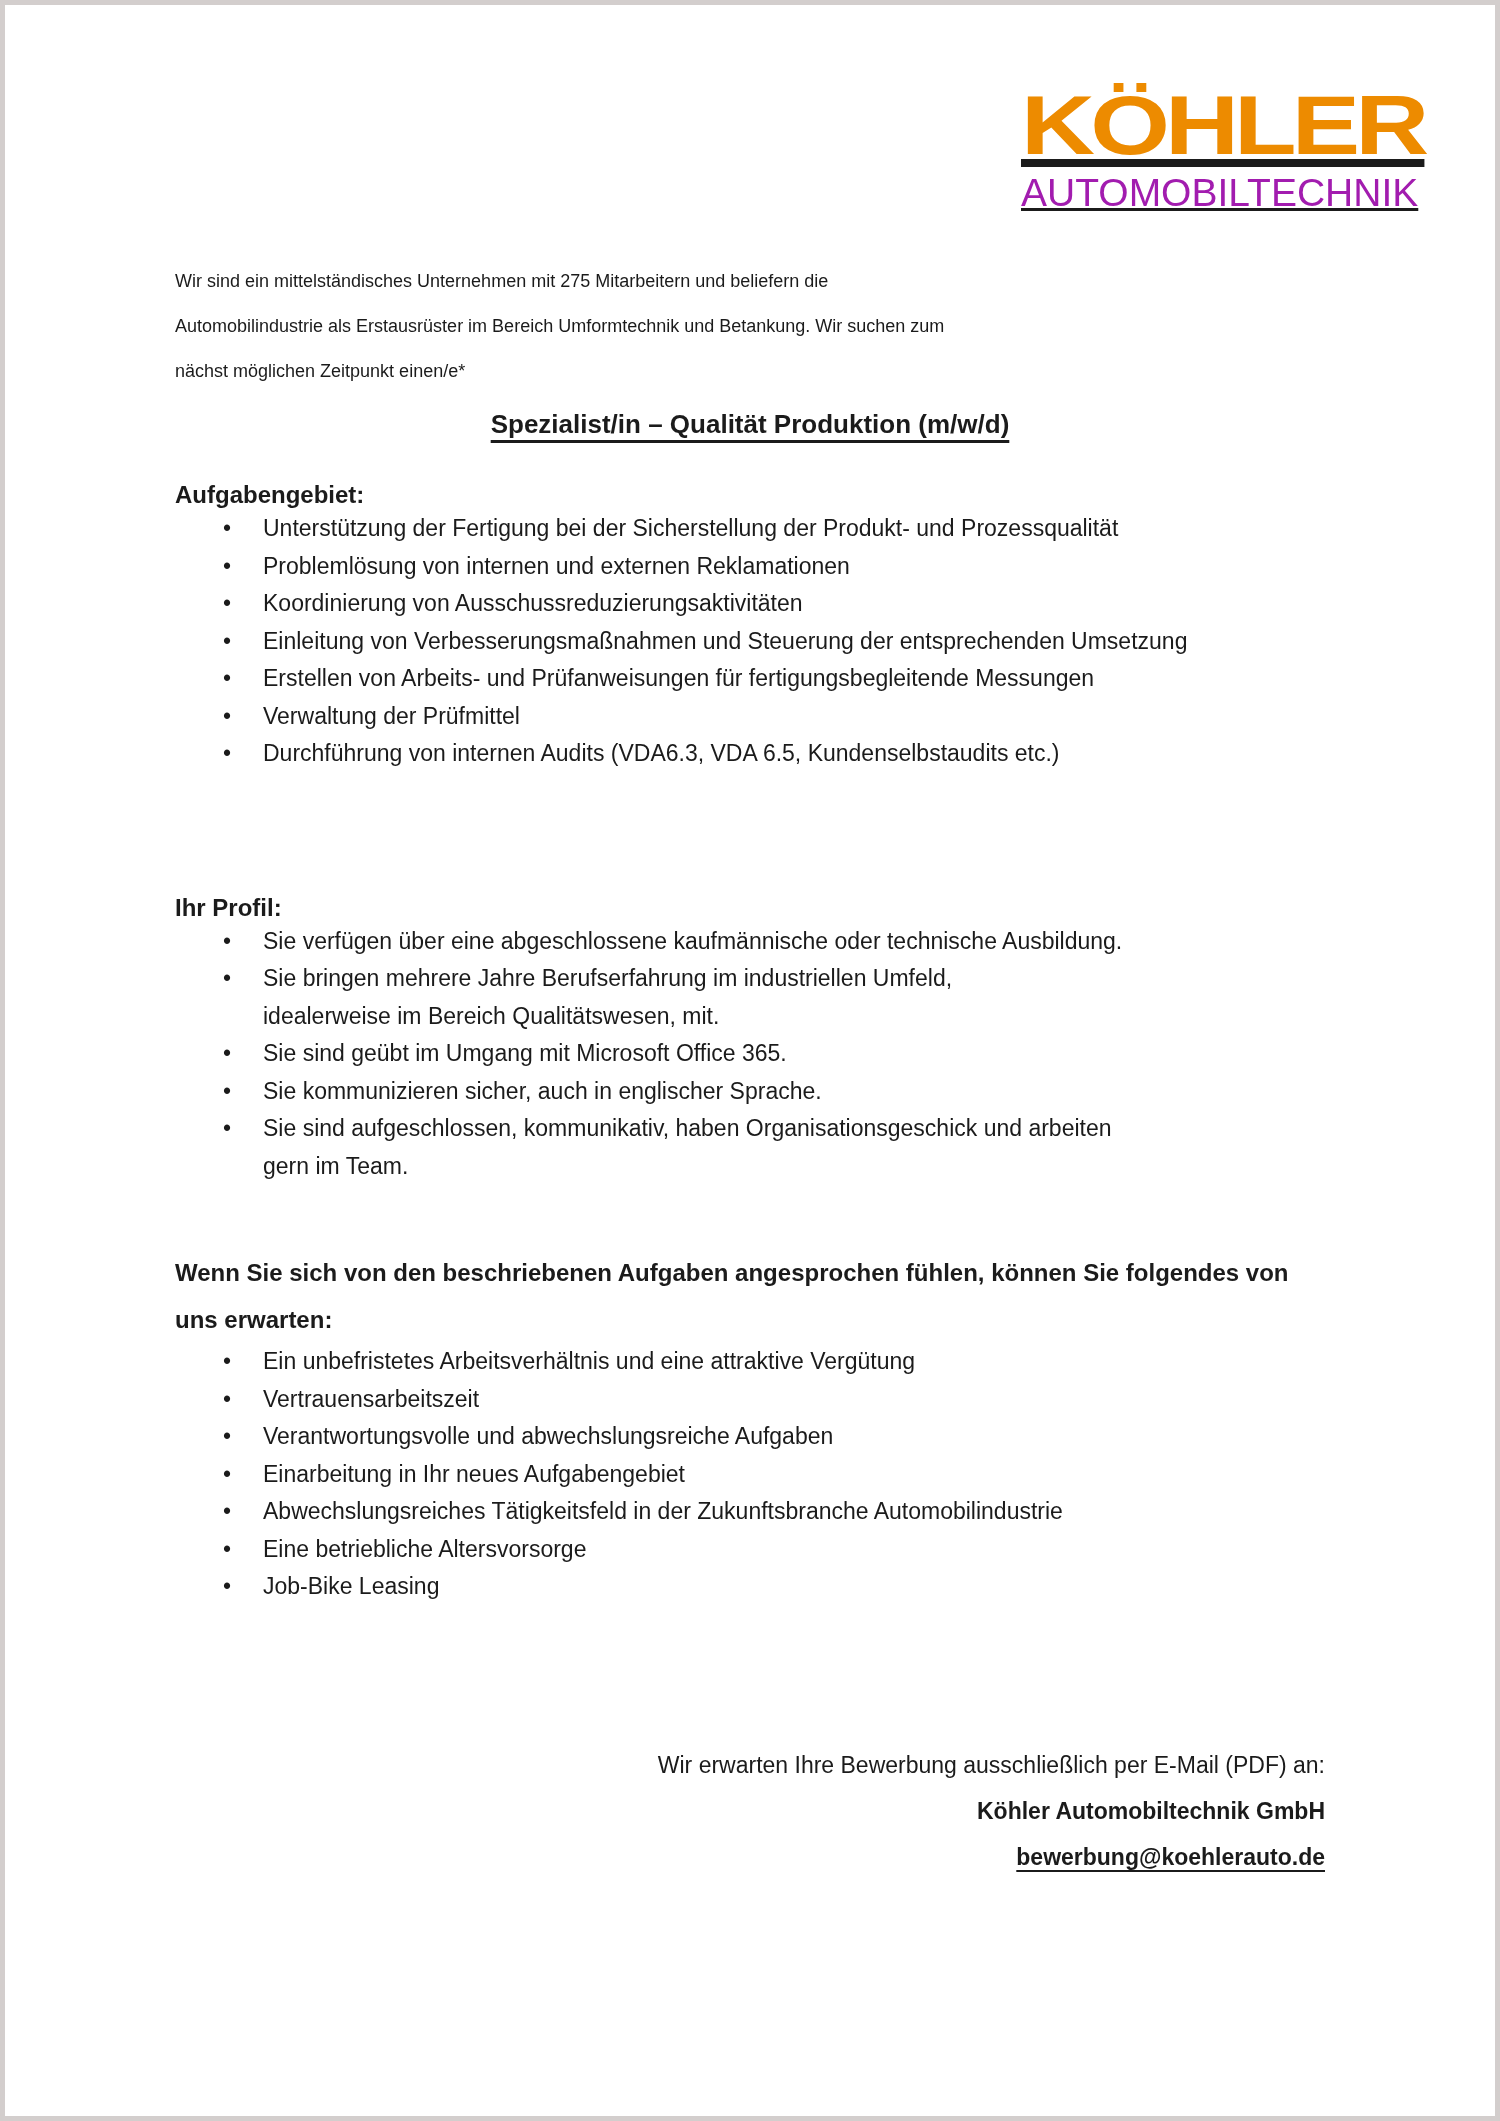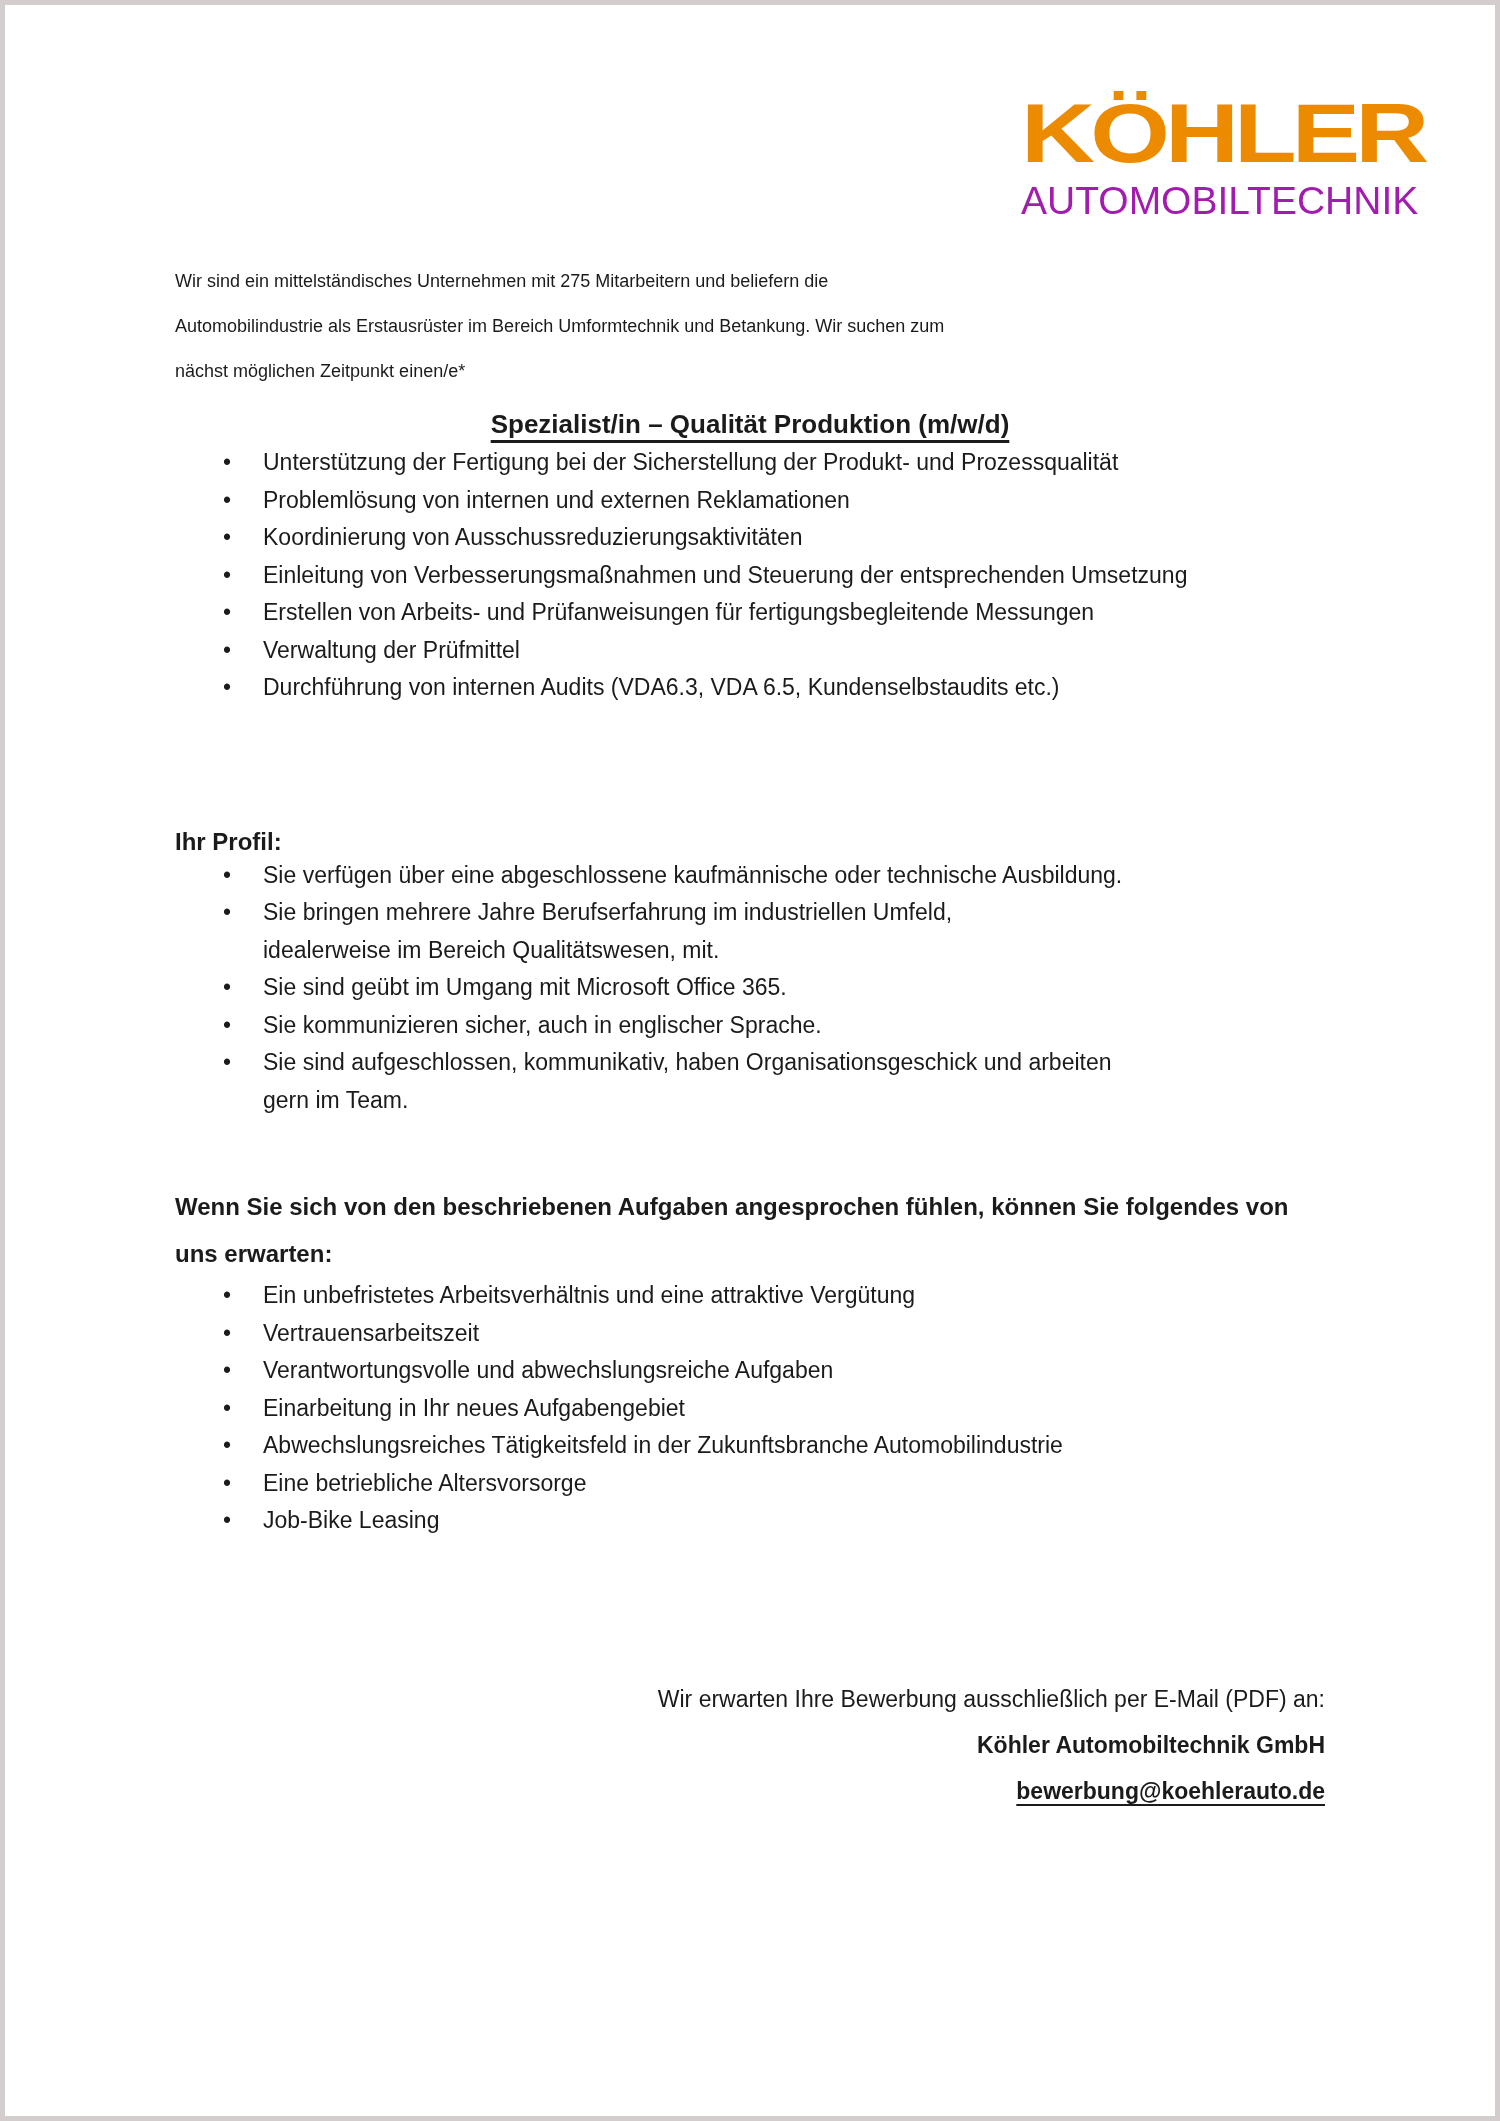--- a/index.html
+++ b/index.html
@@ -8,23 +8,24 @@
     width:1500px;height:2121px;
     box-sizing:border-box;
     background:#ffffff;
     border:5px solid #d3cecd;
     font-family:"Liberation Sans", sans-serif;
     color:#1b1b1b;
     overflow:hidden;
   }
   .logo{
     position:absolute;
-    top:88px;
+    top:80px;
     left:1016px;
     width:420px;
+    text-decoration:underline;
   }
   .logo-brand{
     font-weight:bold;
     font-size:84px;
     line-height:80px;
     letter-spacing:-4px;
     transform:scaleX(1.22);
     transform-origin:left bottom;
     white-space:nowrap;
   }
@@ -115,20 +116,21 @@
   </div>
 
   <div class="content">
 
     <p class="intro">Wir sind ein mittelständisches Unternehmen mit 275 Mitarbeitern und beliefern die
 Automobilindustrie als Erstausrüster im Bereich Umformtechnik und Betankung. Wir suchen zum
 nächst möglichen Zeitpunkt einen/e*</p>
 
     <h1 class="job-title">Spezialist/in – Qualität Produktion (m/w/d)</h1>
 
+    <h2 class="sec-heading h-aufgaben">Aufgabengebiet:</h2>
     <ul class="bullets list-aufgaben">
         <li>Unterstützung der Fertigung bei der Sicherstellung der Produkt- und Prozessqualität</li>
         <li>Problemlösung von internen und externen Reklamationen</li>
         <li>Koordinierung von Ausschussreduzierungsaktivitäten</li>
         <li>Einleitung von Verbesserungsmaßnahmen und Steuerung der entsprechenden Umsetzung</li>
         <li>Erstellen von Arbeits- und Prüfanweisungen für fertigungsbegleitende Messungen</li>
         <li>Verwaltung der Prüfmittel</li>
         <li>Durchführung von internen Audits (VDA6.3, VDA 6.5, Kundenselbstaudits etc.)</li>
       </ul>
 

